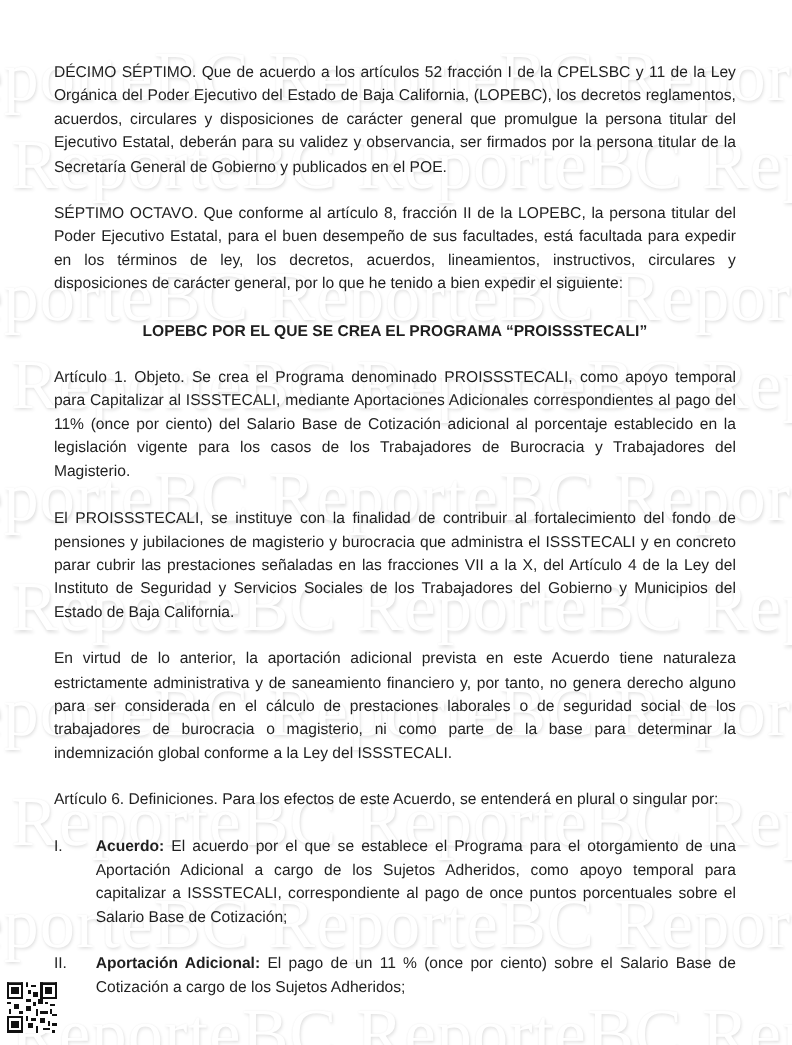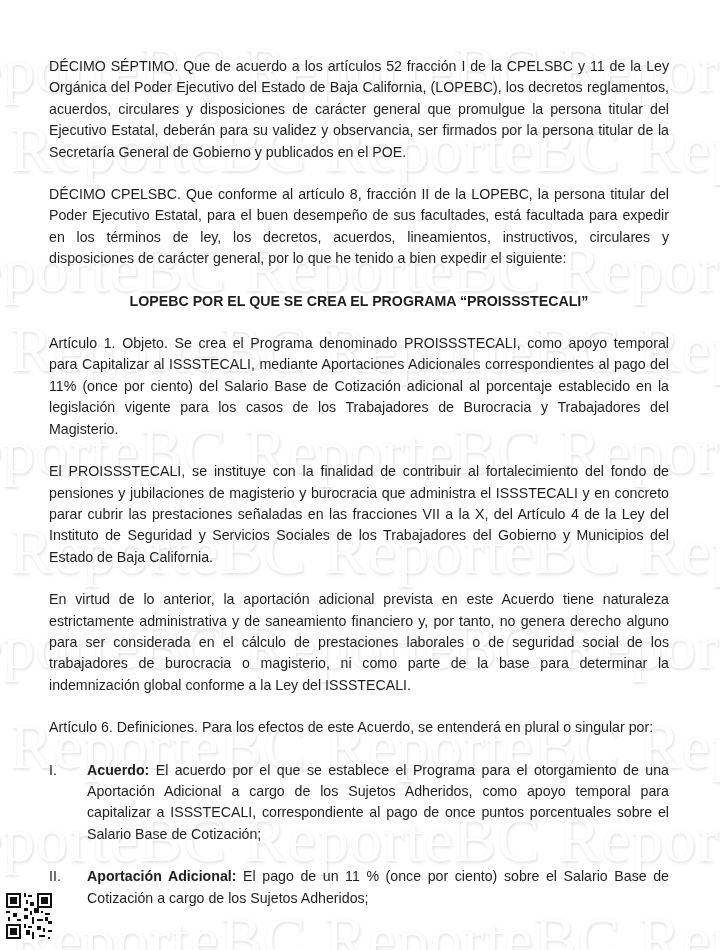--- a/index.html
+++ b/index.html
@@ -89,21 +89,21 @@
   <div class="wm-row" style="top:908px; left:10px;">ReporteBC ReporteBC ReporteBC ReporteBC</div>
 </div>
 
 <div class="page">
 
   <p class="para">
     <b>DÉCIMO SÉPTIMO.</b><span> Que de acuerdo a los artículos 52 fracción I de la CPELSBC y 11 de la Ley Orgánica del Poder Ejecutivo del Estado de Baja California, (LOPEBC), los decretos reglamentos, acuerdos, circulares y disposiciones de carácter general que promulgue la persona titular del Ejecutivo Estatal, deberán para su validez y observancia, ser firmados por la persona titular de la Secretaría General de Gobierno y publicados en el POE.</span>
   </p>
 
   <p class="para">
-    <b>DÉCIMO CPELSBC</b><span>. Que conforme al artículo 8, fracción II de la LOPEBC, la persona titular del Poder Ejecutivo Estatal, para el buen desempeño de sus facultades, está facultada para expedir en los términos de ley, los decretos, acuerdos, lineamientos, instructivos, circulares y disposiciones de carácter general, por lo que he tenido a bien expedir el siguiente:</span>
+    <b>SÉPTIMO OCTAVO</b><span>. Que conforme al artículo 8, fracción II de la LOPEBC, la persona titular del Poder Ejecutivo Estatal, para el buen desempeño de sus facultades, está facultada para expedir en los términos de ley, los decretos, acuerdos, lineamientos, instructivos, circulares y disposiciones de carácter general, por lo que he tenido a bien expedir el siguiente:</span>
   </p>
 
   <p class="heading">LOPEBC POR EL QUE SE CREA EL PROGRAMA “PROISSSTECALI”</p>
 
   <p class="para">
     <b>Artículo 1.  Objeto.</b><span> Se crea el Programa denominado </span><b>PROISSSTECALI</b><span>, como apoyo temporal para Capitalizar al ISSSTECALI, mediante Aportaciones Adicionales correspondientes al pago del 11% (once por ciento) del Salario Base de Cotización adicional al porcentaje establecido en la legislación vigente para los casos de los Trabajadores de Burocracia y Trabajadores del Magisterio.</span>
   </p>
 
   <p class="para">
     <span>El </span><b>PROISSSTECALI</b><span>, se instituye con la finalidad de contribuir al fortalecimiento del fondo de pensiones y jubilaciones de magisterio y burocracia que administra el ISSSTECALI y en concreto parar cubrir las prestaciones señaladas en las fracciones VII a la X, del Artículo 4 de la Ley del Instituto de Seguridad y Servicios Sociales de los Trabajadores del Gobierno y Municipios del Estado de Baja California.</span>

